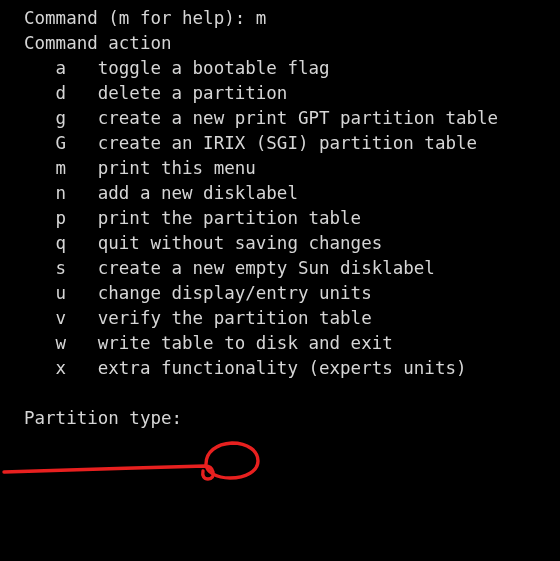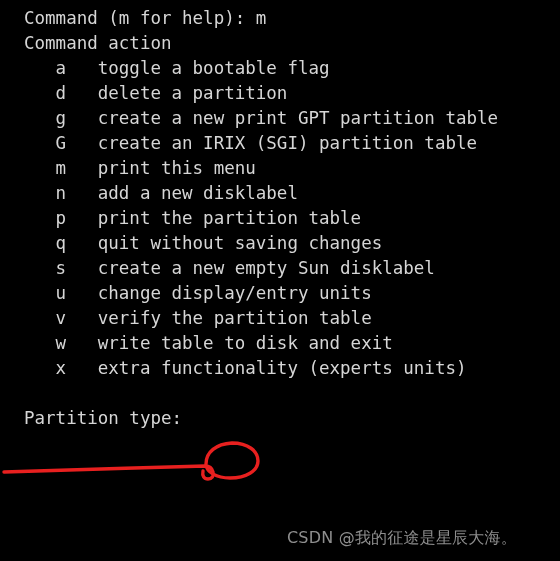--- a/index.html
+++ b/index.html
@@ -79,15 +79,14 @@
     <div class="line blank"></div>
     <div class="line">Partition type:</div>
 
   </div>
 
   <svg id="annotation" viewBox="0 0 560 561" xmlns="http://www.w3.org/2000/svg">
     <path d="M 4 472 C 60 470, 140 468, 205 466 C 209 466, 212 468, 213 472 C 214 476, 212 479, 208 479 C 204 479, 202 476, 203 471" stroke="#e8201f" stroke-width="3.4" fill="none" stroke-linecap="round"></path>
     <path d="M 206 464 C 206 452, 216 444, 232 443 C 248 443, 258 451, 258 461 C 258 471, 246 478, 230 478 C 216 478, 207 472, 206 465" stroke="#e8201f" stroke-width="3.4" fill="none" stroke-linecap="round"></path>
   </svg>
 
-  <div id="watermark">CSDN @我的征途是星辰大海。</div>
 
 </div>
 
 </body></html>

